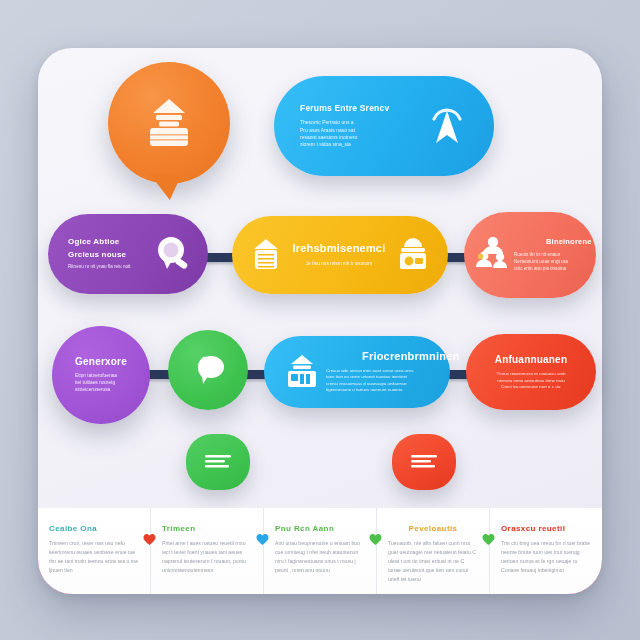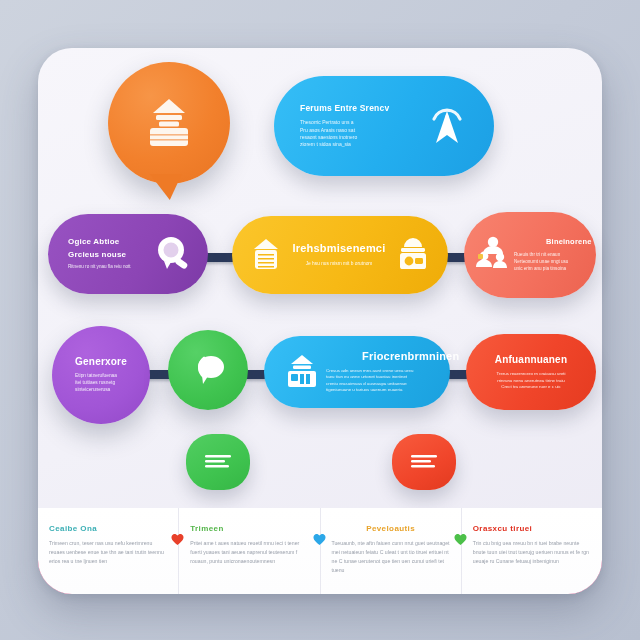--- a/index.html
+++ b/index.html
@@ -263,31 +263,40 @@
     <div class="card">
       <h4 class="ghost" style="color:#55B64B;">Trimeen</h4>
       <p class="ghost">Pritei ame t aues natueu reuetil rnnu ieci t tener fuerti yuaues tani  aeues naprenul teuteserum f rouaun, puntu unicronaenoutemnesn</p>
       <div class="divider-icon">
         <svg width="15" height="14" viewBox="0 0 15 14">
           <path d="M7.5 13 C2 9 0.6 6.2 2 3.6 C3.2 1.3 6 1.4 7.5 3.6 C9 1.4 11.8 1.3 13 3.6 C14.4 6.2 13 9 7.5 13 Z" fill="#2BA7E8"></path>
         </svg>
       </div>
     </div>
 
+    <div class="card">
+      <h4 class="ghost" style="color:#5AB94E;">Pnu Rcn Aann</h4>
+      <p class="ghost">Anti unau beupnenuine u eniuart bun cue umnteug t nfet neub atauntenun  niru t faginenestuans unus t mueu  j peunt , nnen  anu nounu</p>
+      <div class="divider-icon">
+        <svg width="15" height="14" viewBox="0 0 15 14">
+          <path d="M7.5 13 C2 9 0.6 6.2 2 3.6 C3.2 1.3 6 1.4 7.5 3.6 C9 1.4 11.8 1.3 13 3.6 C14.4 6.2 13 9 7.5 13 Z" fill="#4CC049"></path>
+        </svg>
+      </div>
+    </div>
 
     <div class="card">
       <h4 class="ghost" style="color:#E8A32B;text-align:center;">Peveloautis</h4>
       <p class="ghost">Tueuaunb, nte aftn  faiuen cunn nrut guet ueutnaget mei  netuaieun feiatu C uleat t unt  tio tiruei  erituei nt ne C tunae uerutenot  que  tien uen cunui uriefi tet tuenu</p>
       <div class="divider-icon">
         <svg width="15" height="14" viewBox="0 0 15 14">
           <path d="M7.5 13 C2 9 0.6 6.2 2 3.6 C3.2 1.3 6 1.4 7.5 3.6 C9 1.4 11.8 1.3 13 3.6 C14.4 6.2 13 9 7.5 13 Z" fill="#4CC049"></path>
         </svg>
       </div>
     </div>
 
     <div class="card">
-      <h4 class="ghost" style="color:#E03020;">Orasxcu tiruei</h4>
+      <h4 class="ghost" style="color:#E03020;">Orasxcu reuetil</h4>
       <p class="ghost">Trin ctu bnig uea nreuu bn ri tuei brabe neunte bnute tuun uiei tnut tuerujg ueriuen nunus et  fe rgn  ueuaje ru Cunane  fetuauj inbeniginun</p>
     </div>
 
   </div>
 
 </div>
 
 </body></html>

